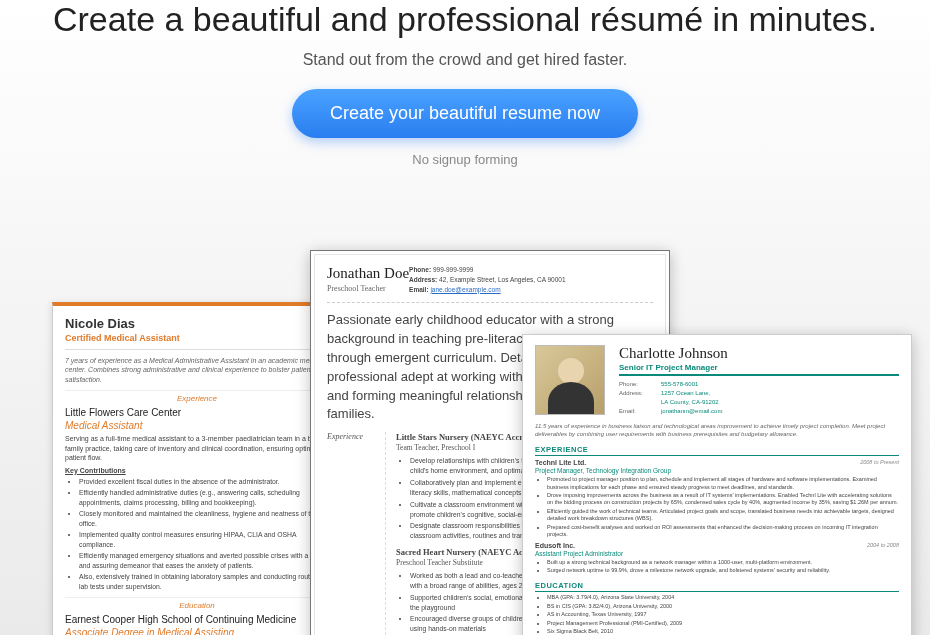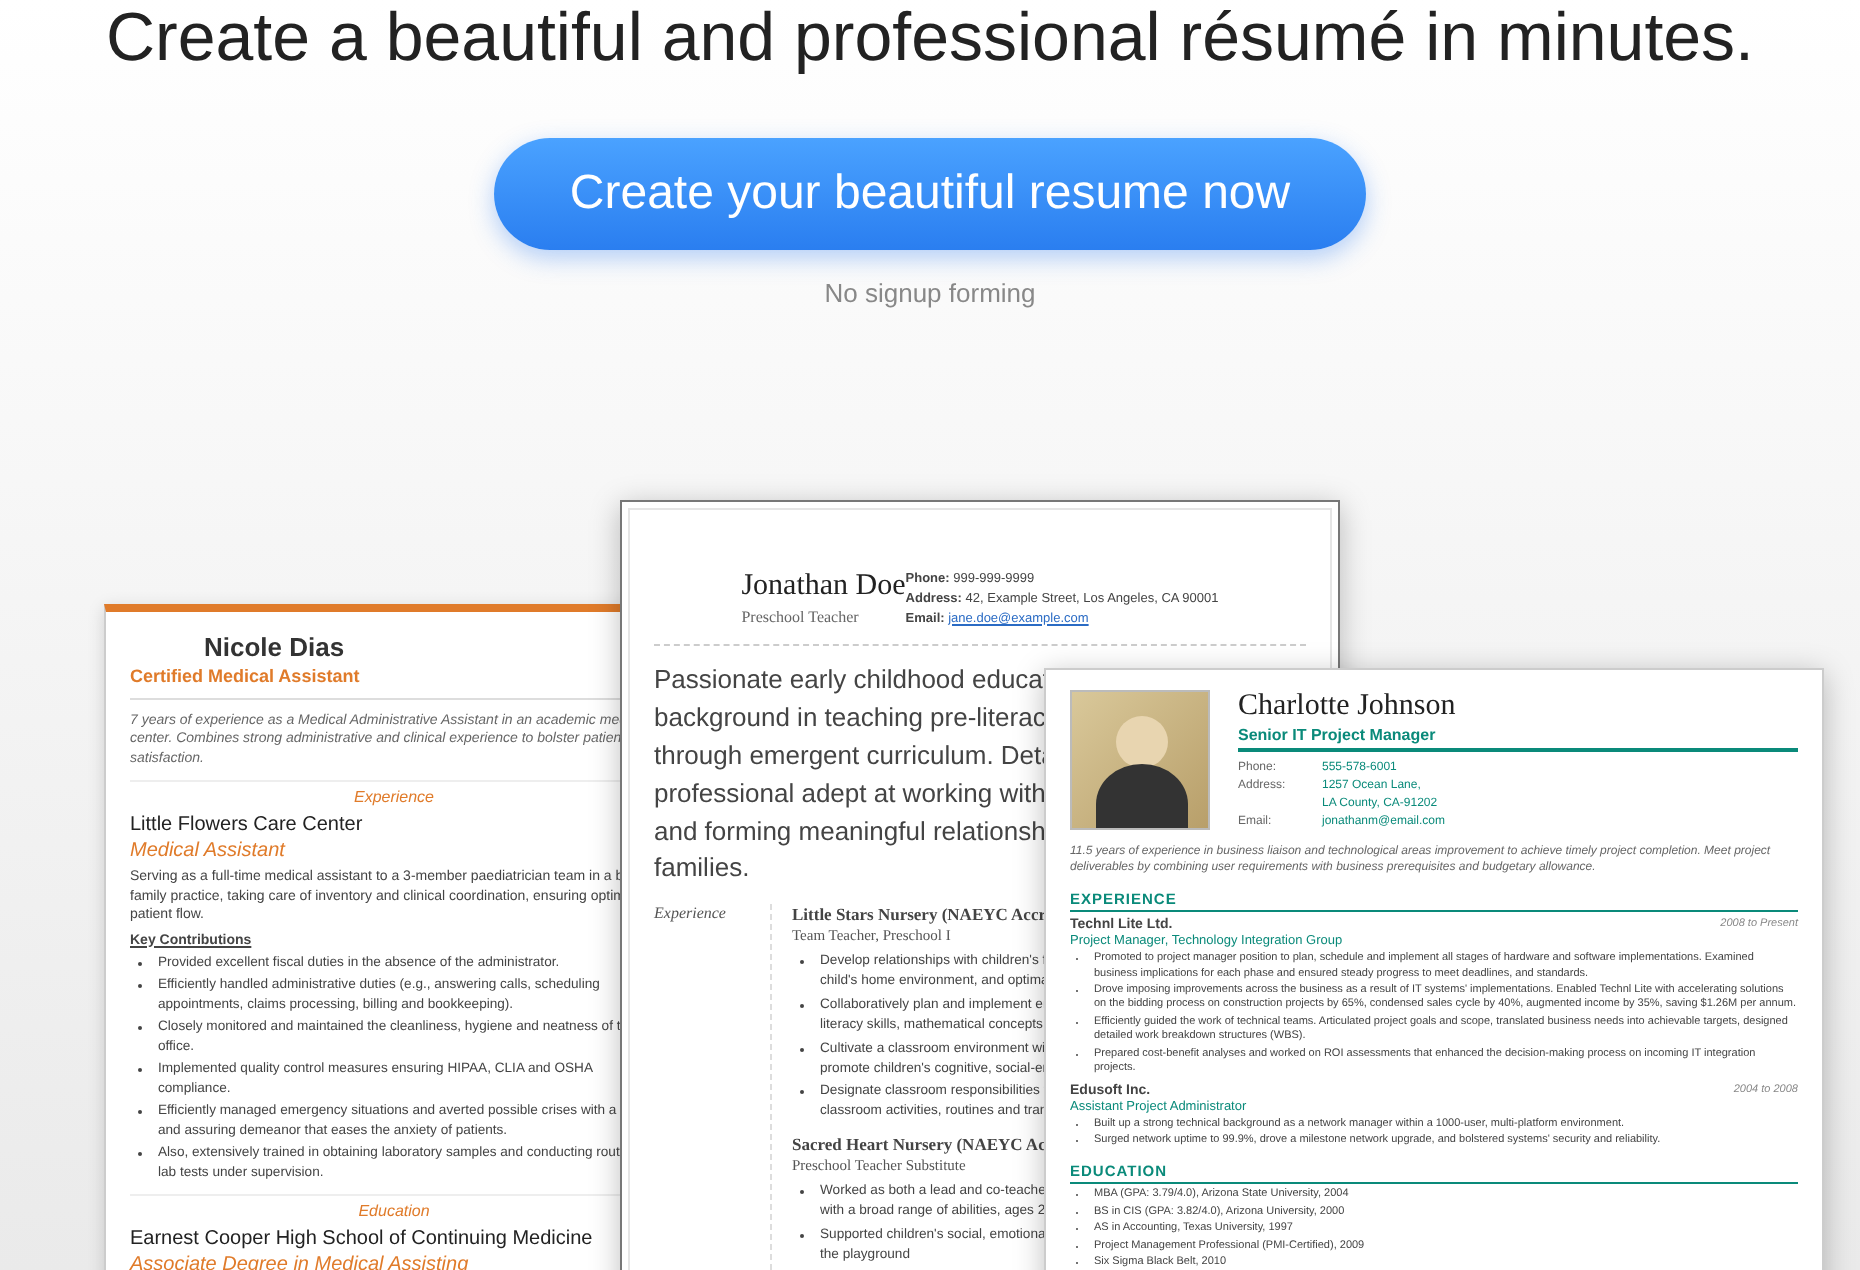--- a/index.html
+++ b/index.html
@@ -9,23 +9,23 @@
   overflow: hidden;
   font-family: -apple-system, BlinkMacSystemFont, "Segoe UI", Helvetica, Arial, sans-serif;
   background: linear-gradient(#ffffff, #f5f5f5 300px, #eaeaea);
   position: relative;
 }
 .hero { text-align: center; }
 .hero h1 { font-size: 34px; font-weight: 400; color: #222; }
 .hero .sub { margin-top: 12px; font-size: 16px; color: #555; }
 .cta {
   display: inline-block;
-  margin-top: 30px;
+  margin-top: 20px;
   padding: 14px 38px;
-  font-size: 24px;
+  font-size: 18px;
   color: #fff;
   background: linear-gradient(#4aa2ff, #2a7ef0);
   border: none;
   border-radius: 32px;
   cursor: pointer;
   box-shadow: 0 4px 12px rgba(40,120,240,0.35);
 }
 .hero .note { margin-top: 14px; font-size: 13px; color: #888; }
 
 .stage { position: absolute; top: 238px; left: 0; width: 930px; height: 400px; }
@@ -36,21 +36,21 @@
   left: 52px; top: 64px;
   width: 290px; height: 360px;
   background: #fff;
   border: 1px solid #ccc;
   border-top: 4px solid #e07b2a;
   box-shadow: 0 2px 8px rgba(0,0,0,0.15);
   padding: 10px 12px;
   font-size: 7px;
   color: #444;
 }
-.r1 .name { font-size: 13px; font-weight: 700; color: #333; margin-left: 37px; }
+.r1 .name { font-size: 13px; font-weight: 700; color: #333; }
 .r1 .title { font-size: 9px; color: #e07b2a; font-weight: 700; margin-top: 2px; }
 .r1 hr { border: none; border-top: 1px solid #ddd; margin: 6px 0; }
 .r1 .summary { font-style: italic; font-size: 7px; color: #666; line-height: 1.35; }
 .r1 .sec { color: #e07b2a; font-style: italic; font-size: 8px; text-align: center; margin: 6px 0 4px; border-top: 1px solid #eee; padding-top: 3px;}
 .r1 .job { font-weight: 400; font-size: 10px; color: #222; }
 .r1 .role { color: #e07b2a; font-size: 10px; margin-top: 2px; font-style: italic; }
 .r1 .body { font-size: 7px; margin-top: 3px; line-height: 1.35; }
 .r1 .kc { font-weight: 700; text-decoration: underline; font-size: 7px; margin-top: 4px; }
 .r1 ul { margin: 3px 0 0 14px; }
 .r1 li { font-size: 6.8px; line-height: 1.4; margin-bottom: 2px; }
@@ -59,21 +59,21 @@
 .r2 {
   position: absolute;
   left: 310px; top: 12px;
   width: 360px; height: 410px;
   background: #fff;
   border: 1px solid #777;
   box-shadow: 0 3px 14px rgba(0,0,0,0.25);
   padding: 3px;
 }
 .r2 .inner { border: 1px solid #e5e5e5; height: 100%; padding: 10px 12px; font-size: 7px; color: #444;}
-.r2 .head { display: flex; justify-content: center; margin-top: 20px; }
+.r2 .head { display: flex; justify-content: flex-start; }
 .r2 .name { font-family: Georgia, serif; font-size: 15px; color: #222; }
 .r2 .title { font-family: Georgia, serif; font-size: 8px; color: #666; margin-top: 2px; }
 .r2 .contact { text-align: left; font-size: 6.5px; line-height: 1.5; }
 .r2 .contact .lbl { font-weight: 700; }
 .r2 .contact a { color: #2a6bc4; text-decoration: underline; }
 .r2 .dash { border: none; border-top: 1px dashed #ccc; margin: 8px 0; }
 .r2 .summary { font-family: Liberation Sans, sans-serif; font-size: 13px; line-height: 1.45; color: #444; }
 .r2 .row { display: flex; margin-top: 8px; }
 .r2 .lcol { width: 58px; font-family: Georgia, serif; font-style: italic; font-size: 8px; color: #555; flex-shrink:0;}
 .r2 .rcol { flex: 1; border-left: 1px dashed #ddd; padding-left: 10px;}
@@ -126,20 +126,21 @@
 .r3 .job .date { color:#888; font-weight:400; font-style:italic; font-size:5.5px;}
 .r3 .role { color: #0a8a7a; font-size: 6.5px; margin-top: 1px; }
 .r3 ul { margin: 2px 0 0 12px; }
 .r3 li { font-size: 5.5px; line-height: 1.35; margin-bottom: 1px; }
 </style>
 </head>
 <body>
 
 <div class="hero">
   <h1>Create a beautiful and professional résumé in minutes.</h1>
+  <div class="sub">Stand out from the crowd and get hired faster.</div>
   <button class="cta">Create your beautiful resume now</button>
   <div class="note">No signup forming</div>
 </div>
 
 <div class="stage">
 
   <div class="r1">
     <div class="name">Nicole Dias</div>
     <div class="title">Certified Medical Assistant</div>
     <hr>

